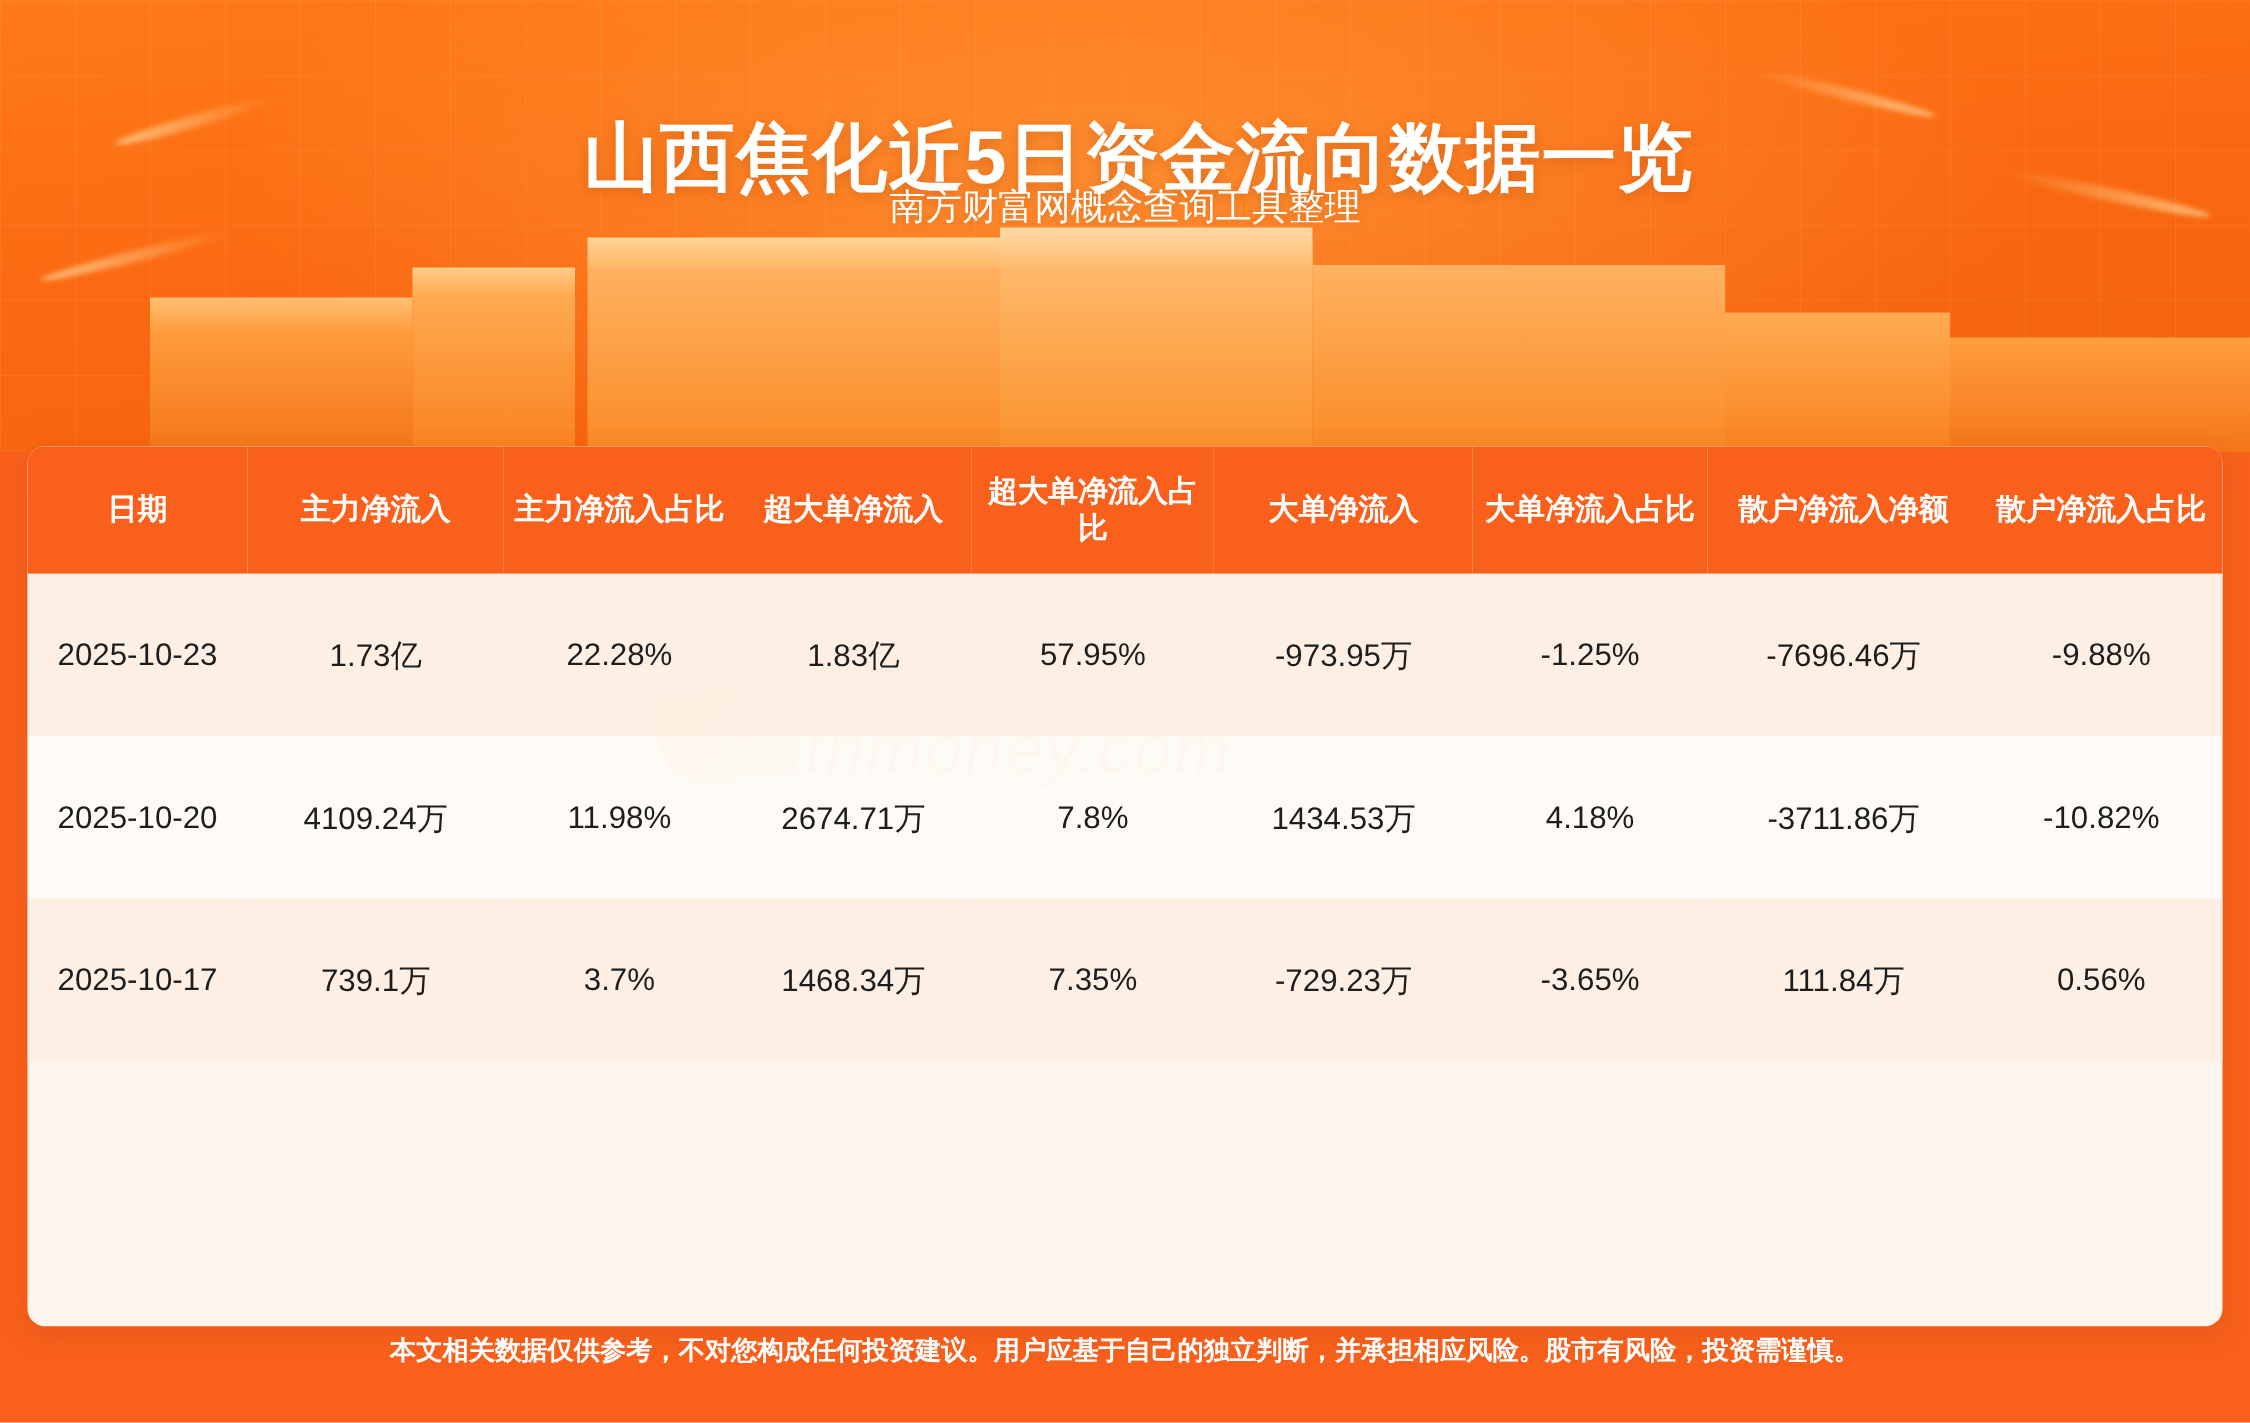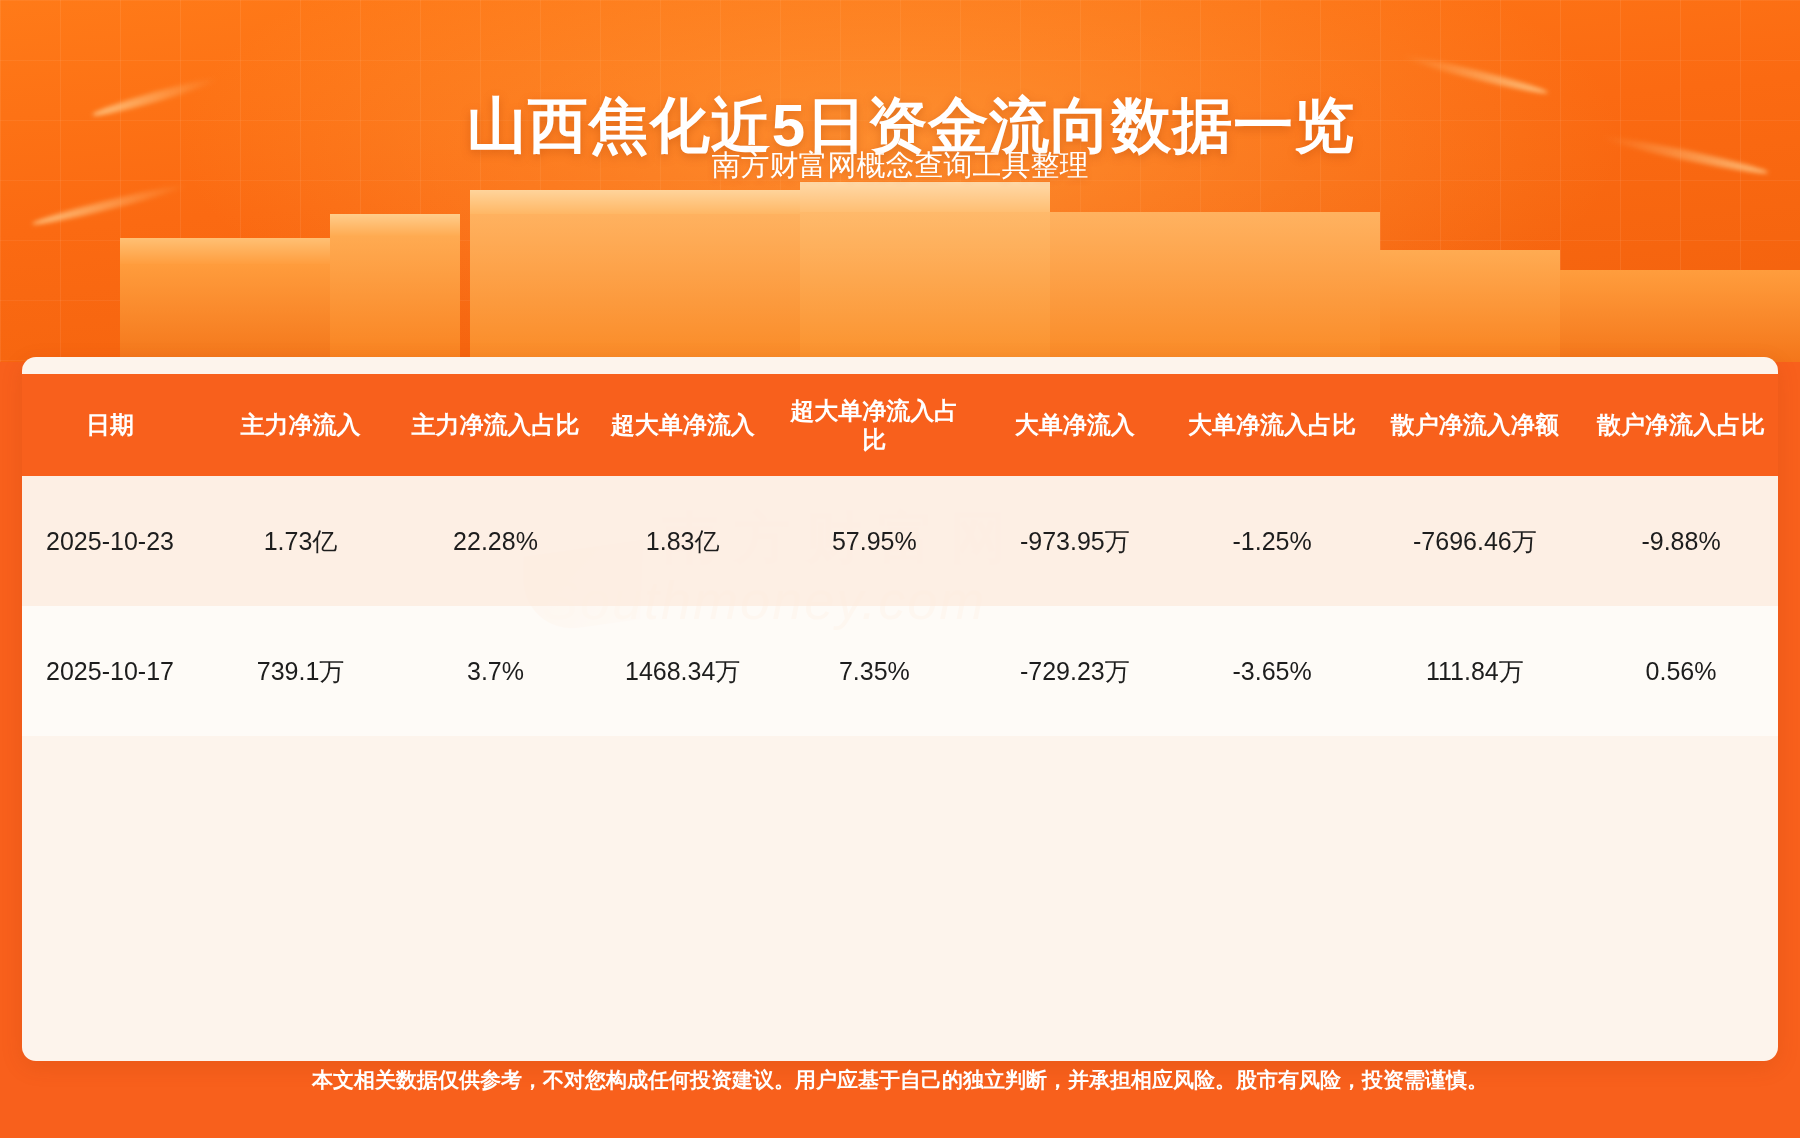--- a/index.html
+++ b/index.html
@@ -100,21 +100,21 @@
     position:absolute; left:140px; top:-6px; width:520px;
     font-size:56px; font-weight:bold; color:#f6ece2; letter-spacing:16px;
   }
   .wm-swoosh {
     position:absolute; left:0; top:42px; width:120px; height:78px;
     border-radius:0 0 0 60px;
     background:linear-gradient(135deg, #fde0c0, #fcefe0);
     transform:rotate(-8deg) skewX(-10deg);
   }
 
-  table { position:relative; width:100%; border-collapse:collapse; table-layout:fixed;margin-top:17px; }
+  table { position:relative; width:100%; border-collapse:collapse; table-layout:fixed; }
   thead th {
     background:#f8601c; color:#ffffff; font-size:24px; font-weight:bold;
     height:102px; padding:6px 4px; vertical-align:middle; line-height:1.22;
     text-align:center;
   }
   tbody td {
     font-size:25px; color:#1d1d1d; height:130px; text-align:center;
     vertical-align:middle; padding:4px;
   }
   tbody tr:nth-child(odd)  td { background:rgba(253,238,227,.92); }
@@ -199,20 +199,31 @@
         <td>1.73亿</td>
         <td>22.28%</td>
         <td>1.83亿</td>
         <td>57.95%</td>
         <td>-973.95万</td>
         <td>-1.25%</td>
         <td>-7696.46万</td>
         <td>-9.88%</td>
       </tr>
       <tr>
+        <td>2025-10-20</td>
+        <td>4109.24万</td>
+        <td>11.98%</td>
+        <td>2674.71万</td>
+        <td>7.8%</td>
+        <td>1434.53万</td>
+        <td>4.18%</td>
+        <td>-3711.86万</td>
+        <td>-10.82%</td>
+      </tr>
+      <tr>
         <td>2025-10-17</td>
         <td>739.1万</td>
         <td>3.7%</td>
         <td>1468.34万</td>
         <td>7.35%</td>
         <td>-729.23万</td>
         <td>-3.65%</td>
         <td>111.84万</td>
         <td>0.56%</td>
       </tr>

